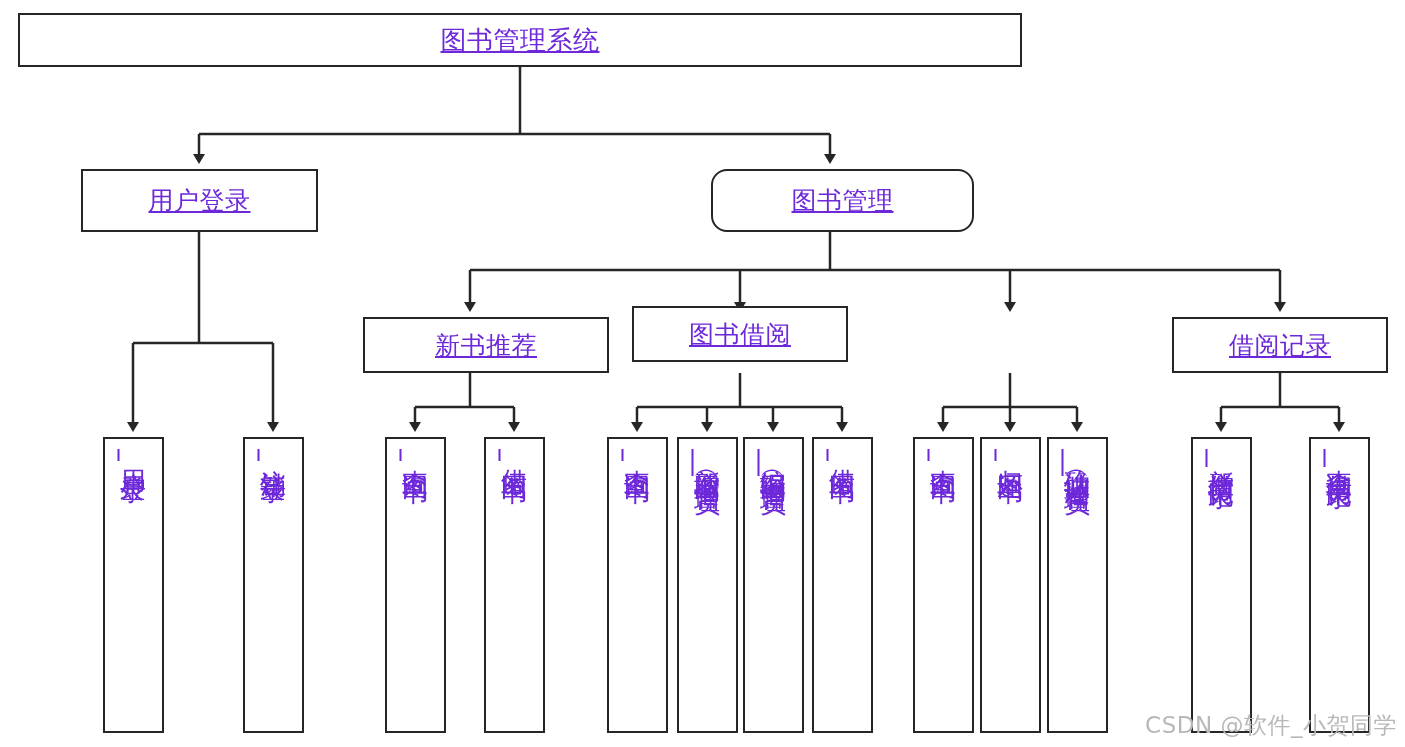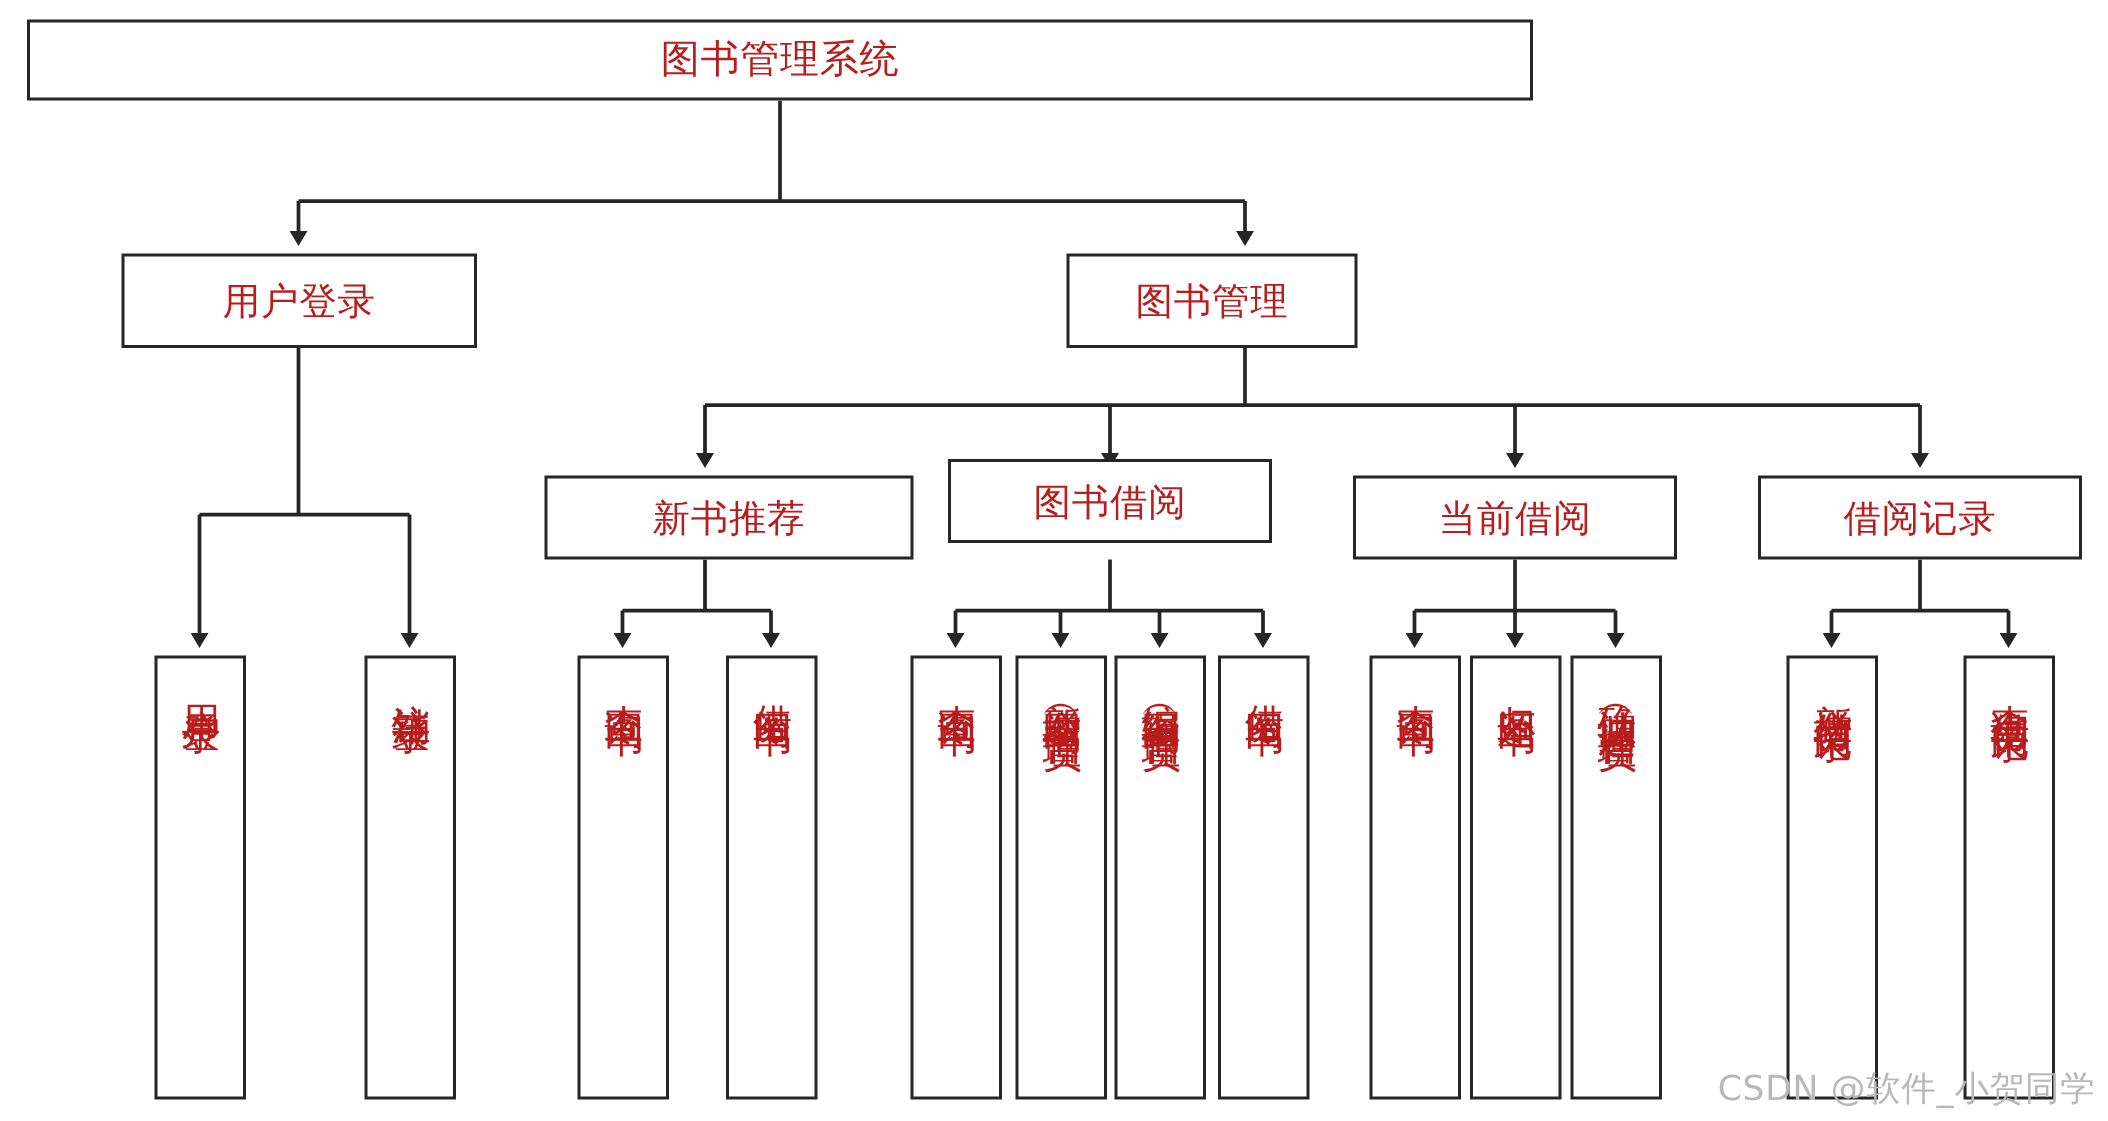--- a/index.html
+++ b/index.html
@@ -30,24 +30,25 @@
     position: absolute;
     box-sizing: border-box;
     border: 2.5px solid #262626;
     background: #ffffff;
     display: flex;
     align-items: center;
     justify-content: center;
     z-index: 2;
   }
   .node-label {
-    color: #b91c1c;
+    color: #6d28d9;
     line-height: 1.08;
     white-space: nowrap;
     text-align: center;
+    text-decoration: underline;
   }
   
   .node.horiz .node-label {
     font-size: 25px;
     letter-spacing: 0.5px;
   }
   .node.root .node-label {
     font-size: 26px;
   }
   
@@ -130,33 +131,30 @@
     </g>
   </svg>
 
   <div class="node horiz root" style="left:18px; top:13px; width:1004px; height:54px;">
     <span class="node-label">图书管理系统</span>
   </div>
 
   <div class="node horiz" style="left:81px; top:169px; width:237px; height:63px;">
     <span class="node-label">用户登录</span>
   </div>
-  <div class="node horiz" style="left:711px; top:169px; width:194px; height:63px;">
+  <div class="node horiz" style="left:711px; top:169px; width:263px; height:63px;border-radius:16px;">
     <span class="node-label">图书管理</span>
   </div>
 
   <div class="node horiz" style="left:363px; top:317px; width:246px; height:56px;">
     <span class="node-label">新书推荐</span>
   </div>
   <div class="node horiz" style="left:632px; top:306px; width:216px; height:56px;">
     <span class="node-label">图书借阅</span>
   </div>
-  <div class="node horiz" style="left:902px; top:317px; width:216px; height:56px;">
-    <span class="node-label">当前借阅</span>
-  </div>
   <div class="node horiz" style="left:1172px; top:317px; width:216px; height:56px;">
     <span class="node-label">借阅记录</span>
   </div>
 
   <div class="node vert" style="left:103px; top:437px; width:61px; height:296px;">
     <span class="node-label">用户登录</span>
   </div>
   <div class="node vert" style="left:243px; top:437px; width:61px; height:296px;">
     <span class="node-label">注销登录</span>
   </div>

